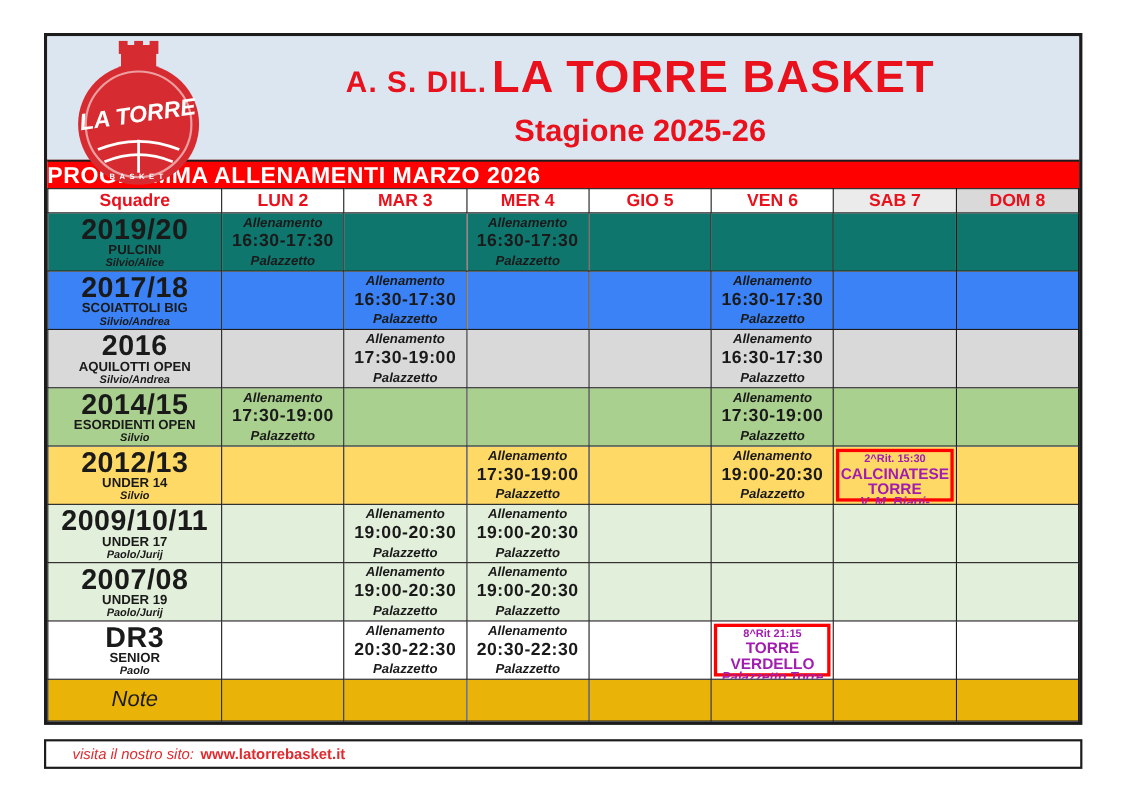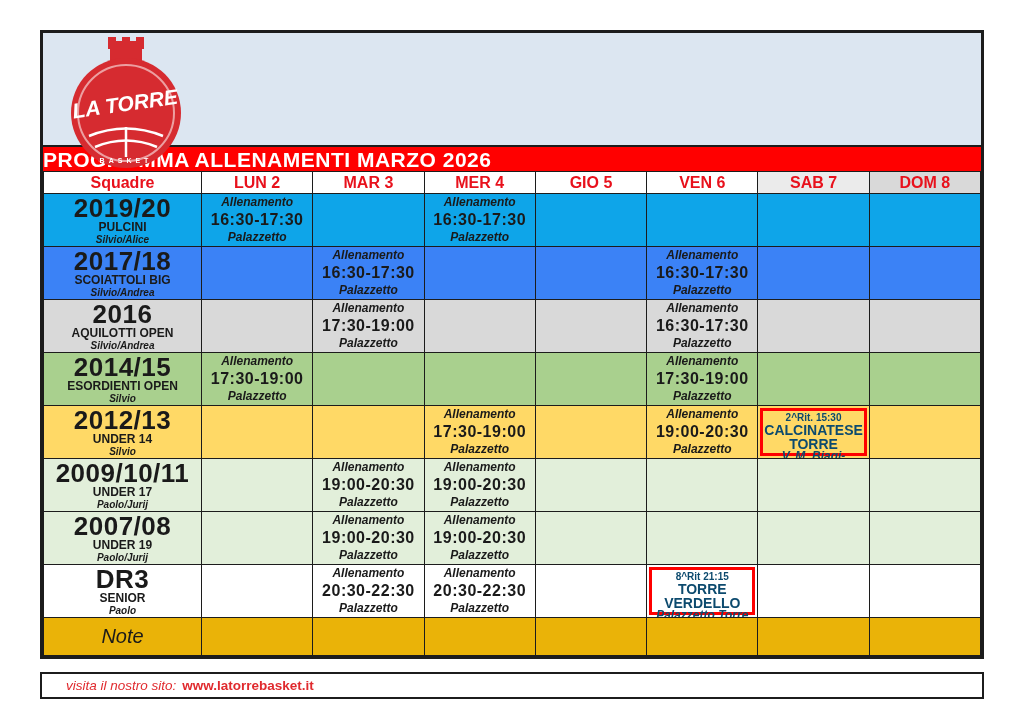--- a/index.html
+++ b/index.html
@@ -37,21 +37,21 @@
   td.team-cell { text-align:center; }
   .team-year { font-size:26px; font-weight:bold; line-height:25px; letter-spacing:0.5px; }
   .team-category { font-size:12px; font-weight:bold; line-height:13px; }
   .team-coaches { font-size:10px; font-weight:bold; font-style:italic; line-height:11px; }
   td.slot-cell { text-align:center; }
   .training { height:52px; display:flex; flex-direction:column; justify-content:space-between; padding:2px 0 3px; }
   .training-label { font-size:12px; font-weight:bold; font-style:italic; line-height:12px; }
   .training-time { font-size:16px; font-weight:bold; line-height:16px; letter-spacing:0.5px; }
   .training-venue { font-size:12px; font-weight:bold; font-style:italic; line-height:12px; }
   .match {
-    height:48px; margin:1px 2px; border:3px solid #ff0000; color:#0c4a6e;
+    height:48px; margin:1px 2px; border:3px solid #ff0000; color:#a21caf;
     display:flex; flex-direction:column; justify-content:space-between; padding:1px 0;
   }
   .match-info { font-size:10px; font-weight:bold; line-height:11px; }
   .match-line { font-size:14px; font-weight:bold; line-height:14px; }
   .match-venue { font-size:12px; font-weight:bold; font-style:italic; line-height:10px; }
   tr.note-row { height:38px; }
   .note-label { font-size:20px; font-style:italic; color:#1a1a1a; text-align:center; }
   
   .footer-bar {
     position:absolute; left:40px; top:672px; width:944px; height:27px;
@@ -80,20 +80,27 @@
         <circle cx="61" cy="76" r="48" fill="none" stroke="#ffffff" stroke-width="2" opacity="0.55"></circle>
         <g stroke="#ffffff" stroke-width="2.5" fill="none">
           <path d="M24 99 Q61 84 98 99"></path>
           <path d="M30 110 Q61 97 92 110"></path>
           <path d="M61 90 v30"></path>
         </g>
         <text x="61" y="74" transform="rotate(-8 61 74)" text-anchor="middle" fill="#ffffff" font-size="21" font-weight="bold" font-style="italic" font-family="Liberation Sans, sans-serif">LA TORRE</text>
         <text x="61" y="126" text-anchor="middle" fill="#ffffff" font-size="7" font-weight="bold" letter-spacing="4" font-family="Liberation Sans, sans-serif">BASKET</text>
       </svg>
     </div>
+    <div class="titles">
+      <div class="title-line">
+        <span class="title-prefix">A. S. DIL.</span>
+        <span class="title-main">LA TORRE BASKET</span>
+      </div>
+      <div class="season-line">Stagione 2025-26</div>
+    </div>
   </div>
 
   <div class="banner">PROGRAMMA ALLENAMENTI MARZO 2026</div>
 
   <table class="schedule">
     <colgroup>
       <col class="c-team">
         <col>
         <col>
         <col>
@@ -108,21 +115,21 @@
       <th class="day-header" style="background: rgb(255, 255, 255);">LUN 2</th>
           <th class="day-header" style="background: rgb(255, 255, 255);">MAR 3</th>
           <th class="day-header" style="background: rgb(255, 255, 255);">MER 4</th>
           <th class="day-header" style="background: rgb(255, 255, 255);">GIO 5</th>
           <th class="day-header" style="background: rgb(255, 255, 255);">VEN 6</th>
           <th class="day-header" style="background: rgb(235, 235, 235);">SAB 7</th>
           <th class="day-header" style="background: rgb(217, 217, 217);">DOM 8</th>
         </tr>
     </thead>
     <tbody>
-        <tr class="team-row" style="background: #0ea5e9; border-radius: 25px;">
+        <tr class="team-row" style="background: #0f766e; border-radius: 25px;">
           <td class="team-cell">
             <div class="team-year">2019/20</div>
             <div class="team-category">PULCINI</div>
             <div class="team-coaches">Silvio/Alice</div>
           </td>
           <td class="slot-cell">
             <div class="training">
               <div class="training-label">Allenamento</div>
               <div class="training-time">16:30-17:30</div>
               <div class="training-venue">Palazzetto</div>

